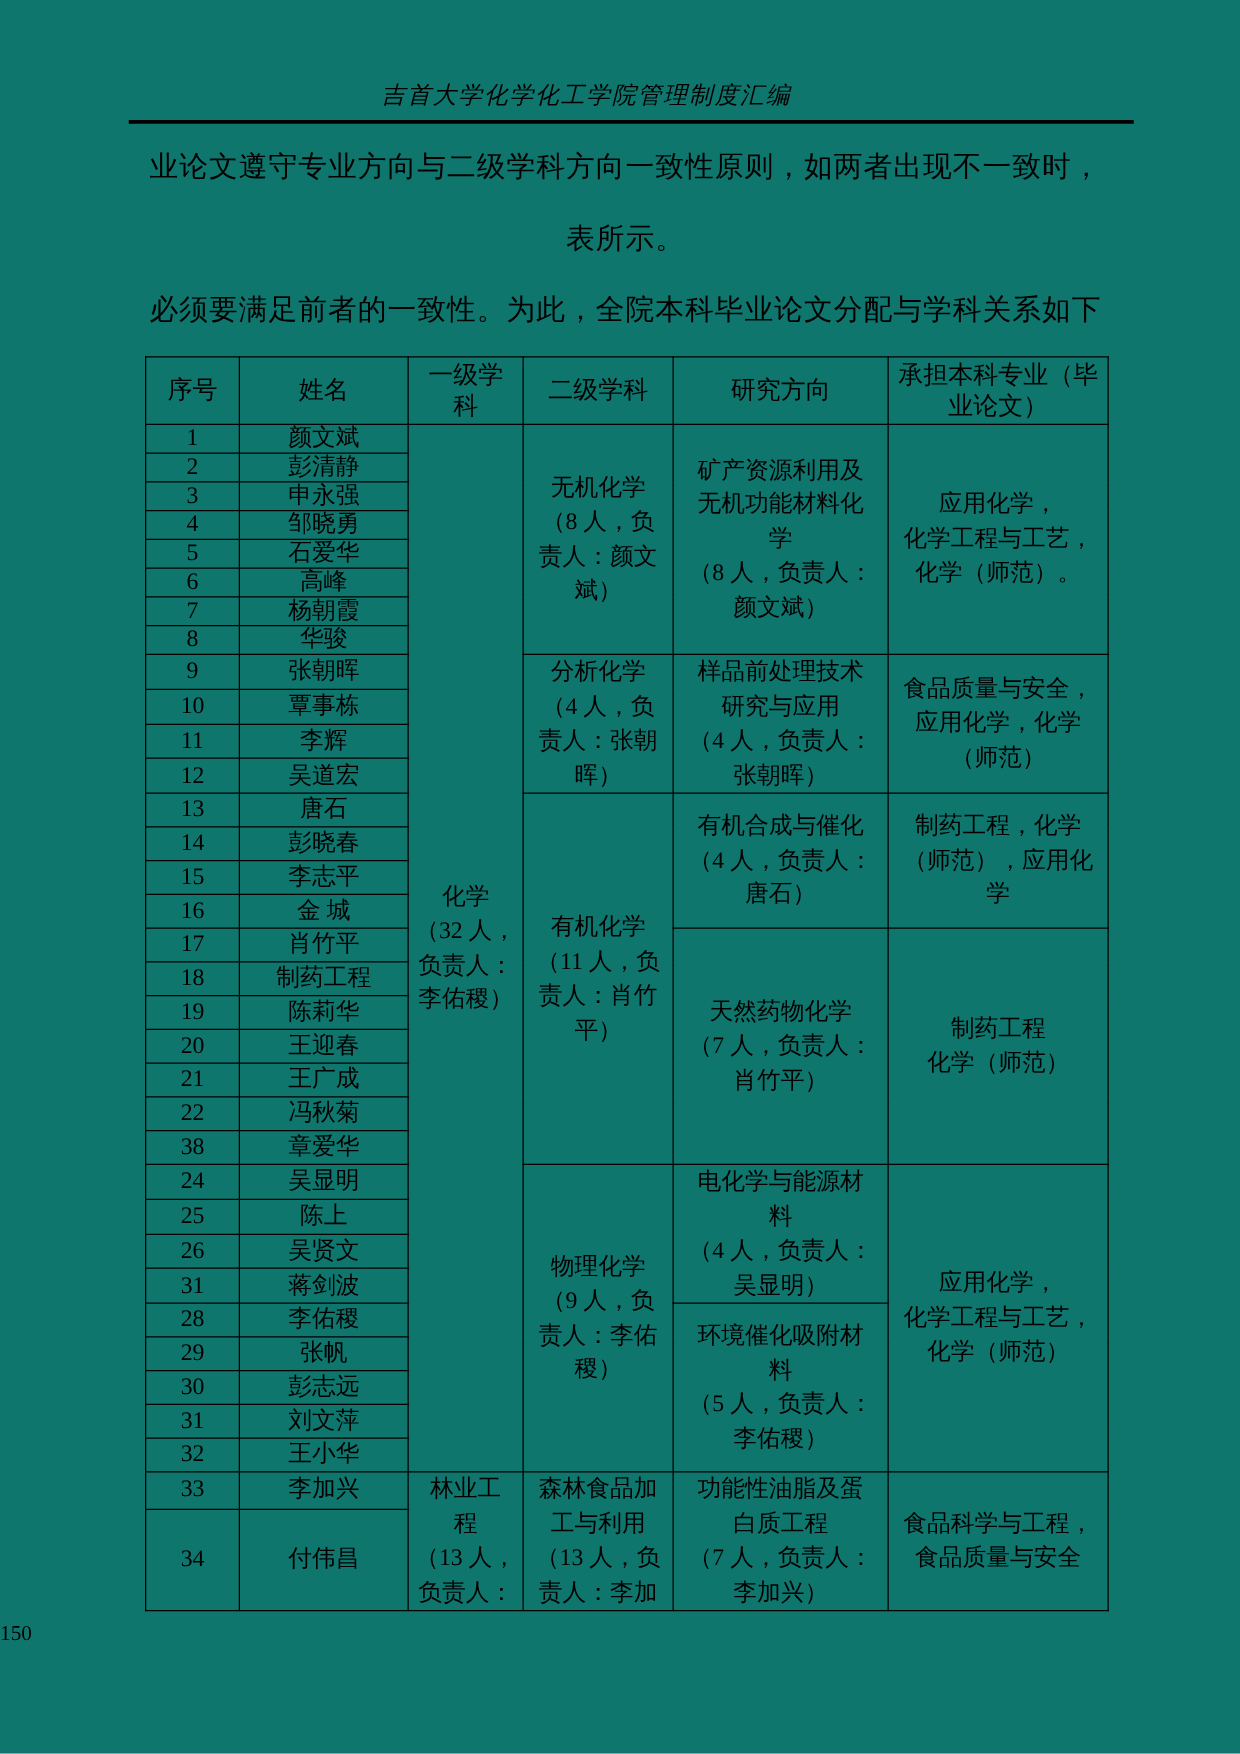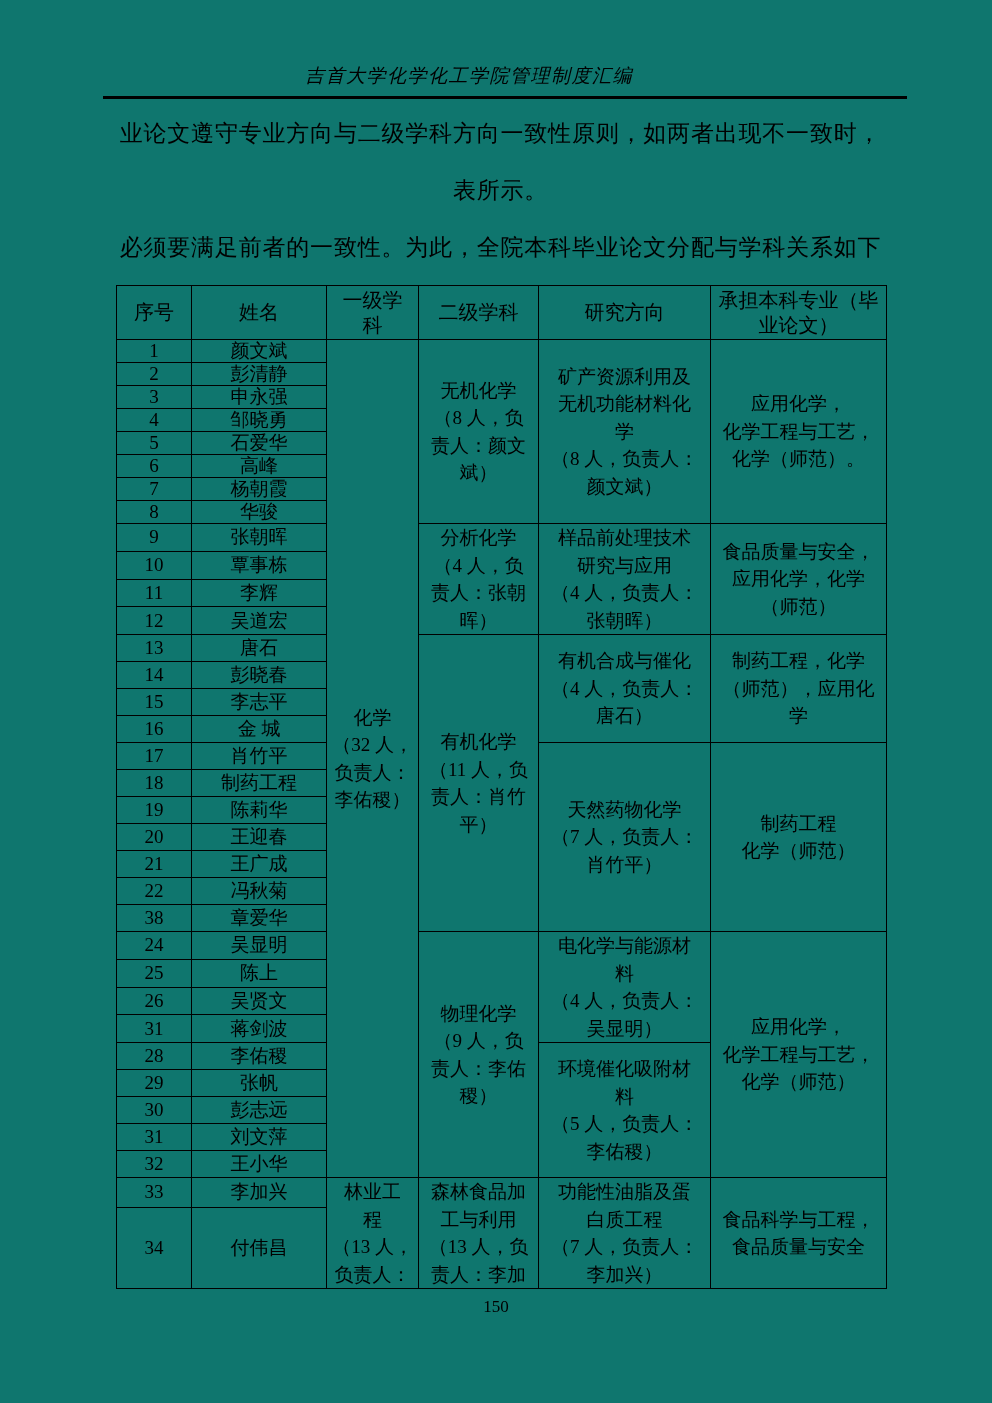--- a/index.html
+++ b/index.html
@@ -31,21 +31,21 @@
   .doc-table th { font-size:20px; font-weight:normal; line-height:25px; height:54px; }
   .doc-table td { font-size:19px; }
   td.serial-cell, td.name-cell { line-height:22px; }
   td.span-cell { line-height:27.5px; }
   tr.r-sm { height:23px; }
   tr.r-md { height:27px; }
   tr.r-33 { height:28px;margin-top:32px; }
   tr.r-xl { height:76px; }
   .page-number {
     position:absolute; top:1297px; left:0; width:992px;
-    text-align:center; font-size:17px;
+    font-size:17px;
   }
 </style>
 </head>
 <body>
 
 <div class="page">
 
   <div class="running-head">吉首大学化学化工学院管理制度汇编</div>
 
   <div class="head-rule"></div>

